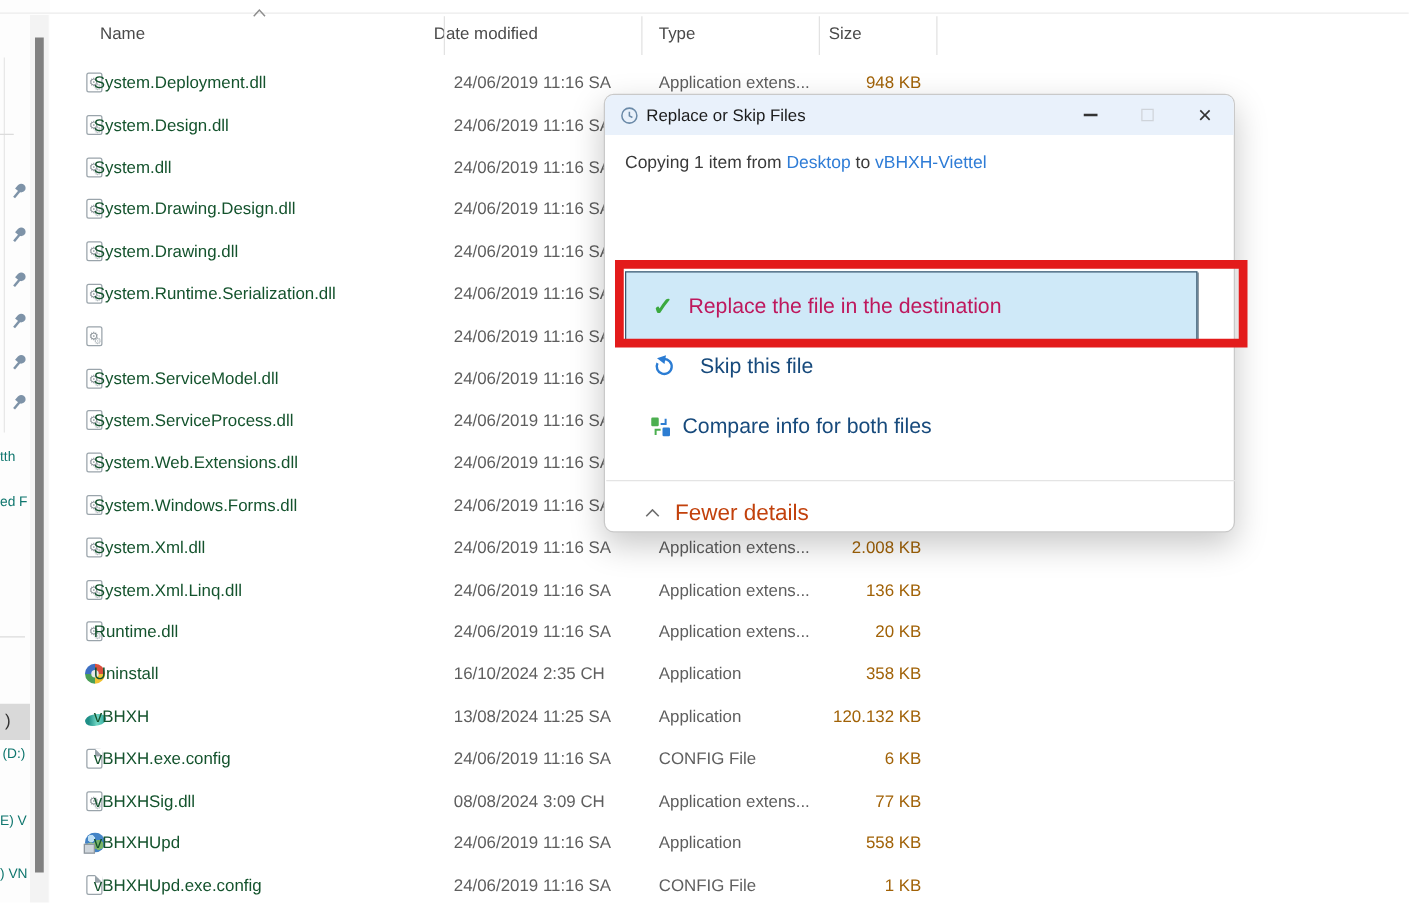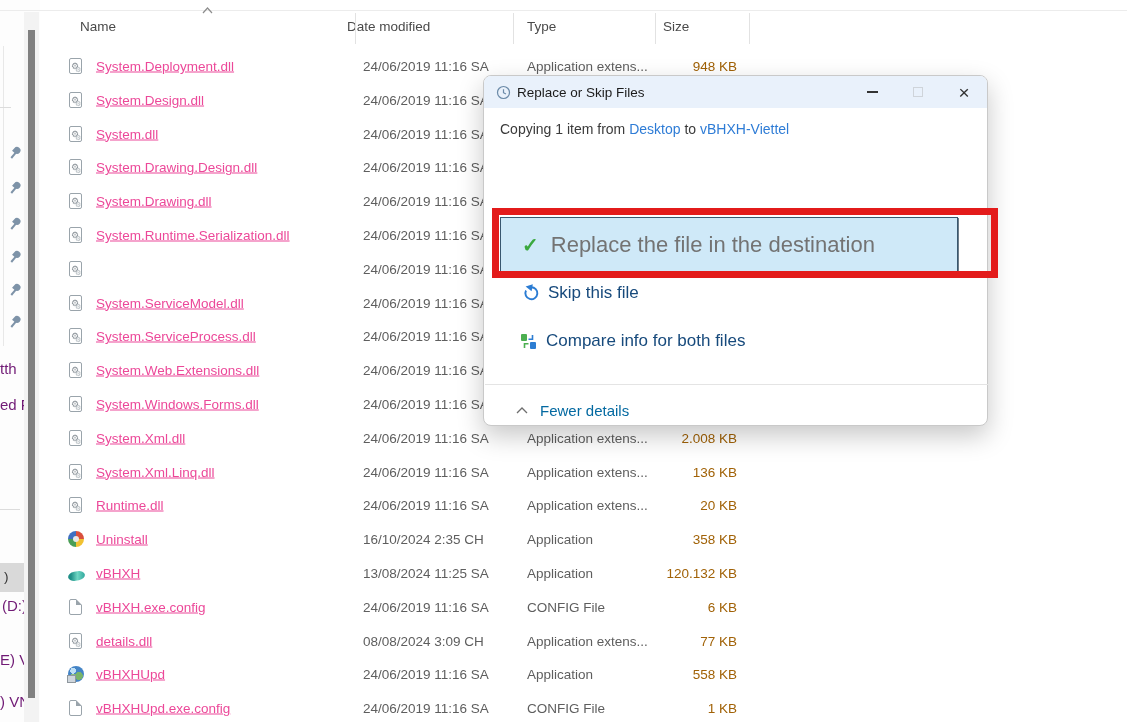--- a/index.html
+++ b/index.html
@@ -12,38 +12,38 @@
 
   
   #nav-strip { left:0; top:0; width:40px; height:722px; background:#fdfdfd; }
   #nav-vline { left:3px; top:46px; width:1px; height:300px; background:#e8e8e8; }
   #nav-divider-a { left:0; top:107px; width:11px; height:1px; background:#dcdcdc; }
   #nav-divider-b { left:0; top:509px; width:20px; height:1px; background:#dcdcdc; }
   .pin { position:absolute; left:8px; width:14px; height:14px; transform:rotate(40deg); }
   .pin::before { content:""; position:absolute; left:4px; top:1px; width:7px; height:7px;
     border-radius:50% 50% 50% 0; background:#7e93a8; }
   .pin::after { content:""; position:absolute; left:7px; top:7px; width:1.6px; height:7px; background:#7e93a8; }
-  .nav-frag { position:absolute; font-size:15px; color:#701a75; white-space:nowrap; }
+  .nav-frag { position:absolute; font-size:11px; color:#0f766e; white-space:nowrap; }
   #drive-selected { left:0; top:563px; width:24px; height:29px; background:#d9d9d9; }
   #drive-selected span { position:absolute; left:4px; top:6px; font-size:13.5px; color:#333; }
 
   
   #scroll-track { left:24px; top:12px; width:15px; height:710px; background:#f3f3f3; }
   #scroll-thumb { left:28px; top:30px; width:7px; height:668px; background:#808080; }
 
   
   .hdr { position:absolute; top:19px; height:20px; font-size:13.5px; color:#4a4a4a; cursor:default; }
   .hdr-sep { position:absolute; top:13px; width:1px; height:31px; background:#e2e2e2; }
   #sort-chevron { left:202px; top:7px; }
 
   
   #file-list { left:0; top:0; width:1127px; height:722px; }
   .row { position:absolute; left:40px; width:760px; height:34px; }
   .row .cell { position:absolute; top:50%; transform:translateY(-50%); font-size:13.5px; white-space:nowrap; }
-  .row .name { left:56px; color:#ec4899;text-decoration:underline; }
+  .row .name { left:35px; color:#14532d; }
   .row .date { left:323px; color:#5e5e5e; }
   .row .type { left:487px; color:#5e5e5e; }
   .row .size { left:560px; width:137px; text-align:right; color:#a16207; }
   .ficon { position:absolute; left:28px; top:50%; transform:translateY(-50%); width:16px; height:17px; }
 
   .icon-dll, .icon-config { border:1px solid #9aa4ab; background:#fff; border-radius:2px; width:13px; height:16px; margin-left:1px; }
   .icon-dll::before { content:"⚙"; position:absolute; left:1px; top:2px; font-size:9px; color:#8a9298; }
   .icon-dll::after  { content:"⚙"; position:absolute; left:5px; top:7px; font-size:7px; color:#aeb6bb; }
   .icon-config::before { content:""; position:absolute; right:-1px; top:-1px; border:3px solid #9aa4ab;
     border-color:#fff #fff #9aa4ab #9aa4ab; }
@@ -74,31 +74,31 @@
   #close-glyph { font-size:19px; color:#333; line-height:1; }
 
   #copy-line { position:absolute; left:16px; top:45px; font-size:14px; color:#3a3a3a; }
   #copy-line .lnk { color:#2e7cd6; }
   #msg { position:absolute; left:26px; top:73px; font-size:19px; line-height:26px; color:#1f1f1f; }
 
   #replace-btn { position:absolute; left:16px; top:141px; width:458px; height:56px;
     background:#cfe9f8; border:1px solid #39576f; box-shadow:1px 1px 0 #6c7c88;
     display:flex; align-items:center; cursor:pointer; }
   #replace-check { font-size:20px; font-weight:bold; color:#3ba93f; margin:0 12px 0 21px; }
-  #replace-label { font-size:22px; color:#737373; }
+  #replace-label { font-size:17px; color:#be185d; }
 
   .opt-row { position:absolute; display:flex; align-items:center; cursor:pointer; }
-  #skip-row { left:38px; top:207px; }
+  #skip-row { left:38px; top:207px;gap:12px; }
   #compare-row { left:36px; top:255px; }
   .opt-row .opt-icon { display:flex; margin-right:9px; }
   .opt-label { font-size:17px; color:#174a7c; }
 
   #dialog-divider { position:absolute; left:1px; top:308px; width:503px; height:1px; background:#e4e4e4; }
   #fewer-row { left:32px; top:322px; height:24px; }
-  #fewer-label { font-size:15px; color:#0369a1; margin-left:12px; }
+  #fewer-label { font-size:18px; color:#c2410c; margin-left:12px; }
 
   
   #red-box { left:492px; top:208px; width:506px; height:70px; border:7px solid #e31b1b; z-index:30; }
 
   .chev { display:block; }
 </style>
 </head>
 <body>
 
 <div class="abs" id="nav-strip">
@@ -256,21 +256,21 @@
   </div>
     <div class="row" style="top: 589.8px;">
     <span class="ficon icon-config"></span>
     <span class="cell name">vBHXH.exe.config</span>
     <span class="cell date">24/06/2019 11:16 SA</span>
     <span class="cell type">CONFIG File</span>
     <span class="cell size">6 KB</span>
   </div>
     <div class="row" style="top: 623.6px;">
     <span class="ficon icon-dll"></span>
-    <span class="cell name">details.dll</span>
+    <span class="cell name">vBHXHSig.dll</span>
     <span class="cell date">08/08/2024 3:09 CH</span>
     <span class="cell type">Application extens...</span>
     <span class="cell size">77 KB</span>
   </div>
     <div class="row" style="top: 657.4px;">
     <span class="ficon icon-upd"></span>
     <span class="cell name">vBHXHUpd</span>
     <span class="cell date">24/06/2019 11:16 SA</span>
     <span class="cell type">Application</span>
     <span class="cell size">558 KB</span>

